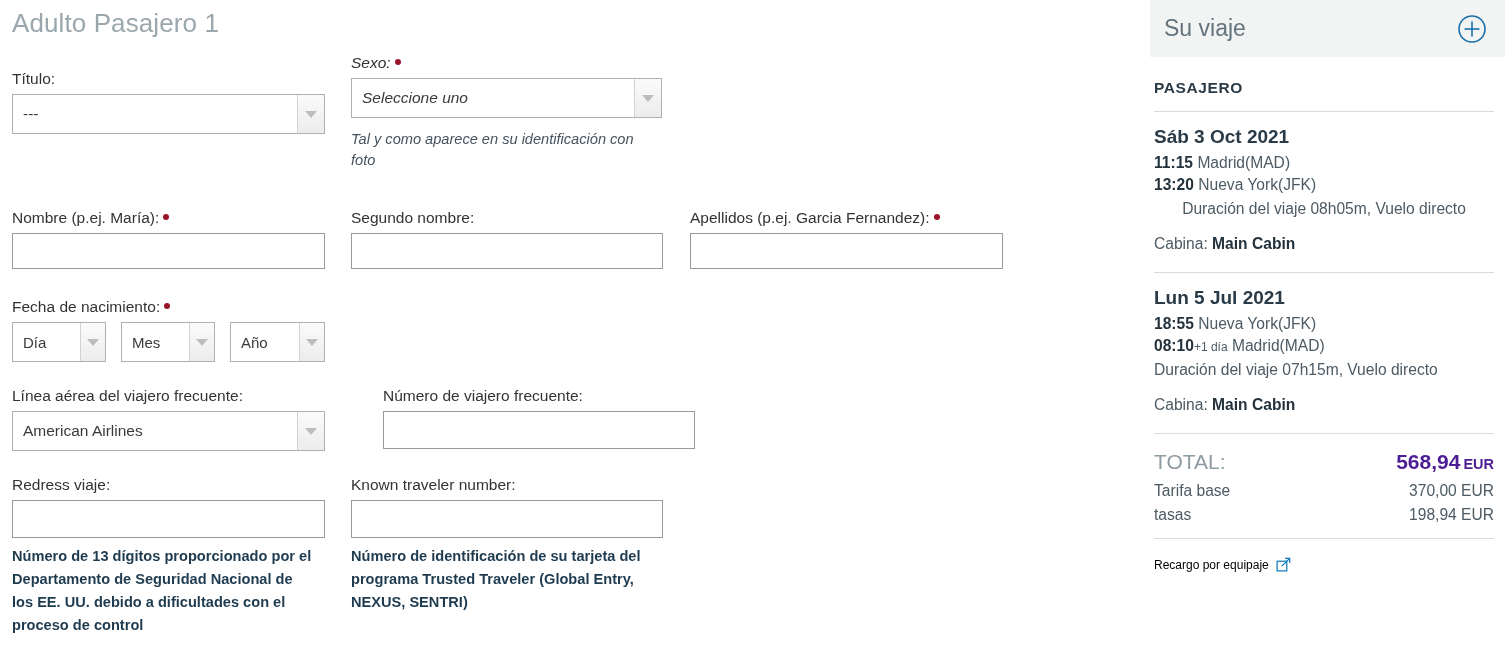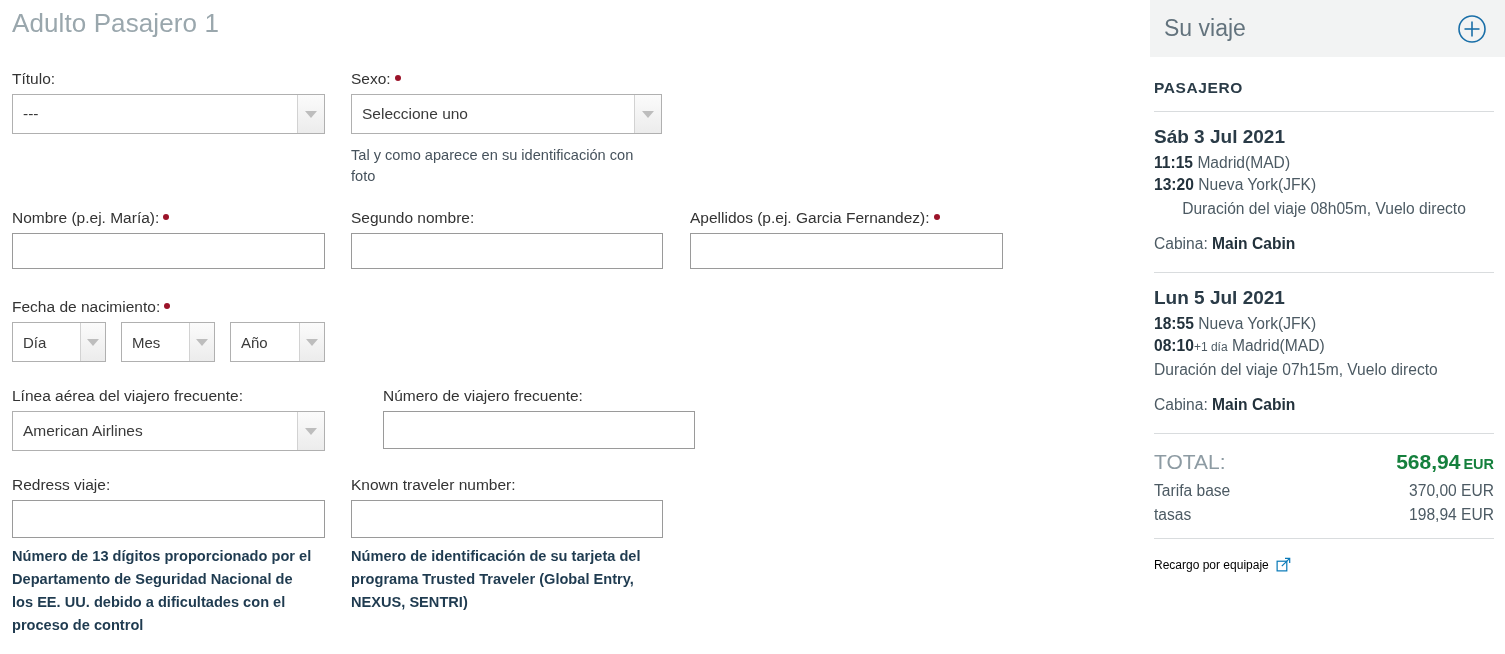--- a/index.html
+++ b/index.html
@@ -106,21 +106,21 @@
   .sb-line b { color: #23323c; font-weight: bold; }
   .sb-line .plusday { font-size: 12px; color: #4c5a63; }
   .sb-cabin { font-size: 15.6px; color: #4c5a63; margin-top: 16px; }
   .sb-cabin b { color: #23323c; font-weight: bold; }
 
   .total-row {
     display: flex; align-items: baseline; justify-content: space-between;
     margin-top: 16px;
   }
   .total-label { font-size: 21px; color: #8d9ba3; font-weight: 400; }
-  .total-value { font-size: 21px; font-weight: bold; color: #15803d; }
+  .total-value { font-size: 21px; font-weight: bold; color: #4c1d95; }
   .total-value .cur { font-size: 14.5px; font-weight: bold; margin-left: 3px; }
 
   .fee-row {
     display: flex; justify-content: space-between;
     font-size: 15.6px; color: #4c5a63; margin-top: 6px;
   }
 
   .link-row { margin-top: 18px; display: flex; align-items: center; gap: 7px; }
   .link-text { font-size: 12px; color: #000000; }
   .ext-icon { display:block; width: 15px; height: 15px; }
@@ -137,21 +137,21 @@
     <div class="fg" style="left:12px; top:70px; width:313px;">
       <div class="field-label">Título:</div>
       <div class="selwrap" style="margin-top:6px;">
         <span class="seltext">---</span>
         <span class="selbtn">
             <span class="caret"></span>
           </span>
       </div>
     </div>
 
-    <div class="fg" style="left:351px; top:70px; width:311px;">
+    <div class="fg" style="left:351px; top:54px; width:311px;font-style:italic;">
       <div class="field-label"><span>Sexo:</span><span class="req-dot"></span></div>
       <div class="selwrap" style="margin-top:6px;">
         <span class="seltext">Seleccione uno</span>
         <span class="selbtn">
             <span class="caret"></span>
           </span>
       </div>
       <div class="helper" style="margin-top:11px; width:300px;">Tal y como aparece en su identificación con foto</div>
     </div>
 
@@ -236,21 +236,21 @@
       </span>
     </div>
 
     <div class="sb-body">
 
       <div class="sb-sec-label">PASAJERO</div>
 
       <div class="sb-divider"></div>
 
       <div>
-        <div class="sb-date">Sáb 3 Jul 2021</div>
+        <div class="sb-date">Sáb 3 Oct 2021</div>
         <div class="sb-line">
           <b>11:15</b>
           <span>Madrid(MAD)</span>
         </div>
         <div class="sb-line" style="margin-top:1px;">
           <b>13:20</b><span class="plusday"></span>
           <span>Nueva York(JFK)</span>
         </div>
         <div class="sb-line" style="margin-top:1px;text-align:center;">Duración del viaje 08h05m, Vuelo directo</div>
         <div class="sb-cabin">

